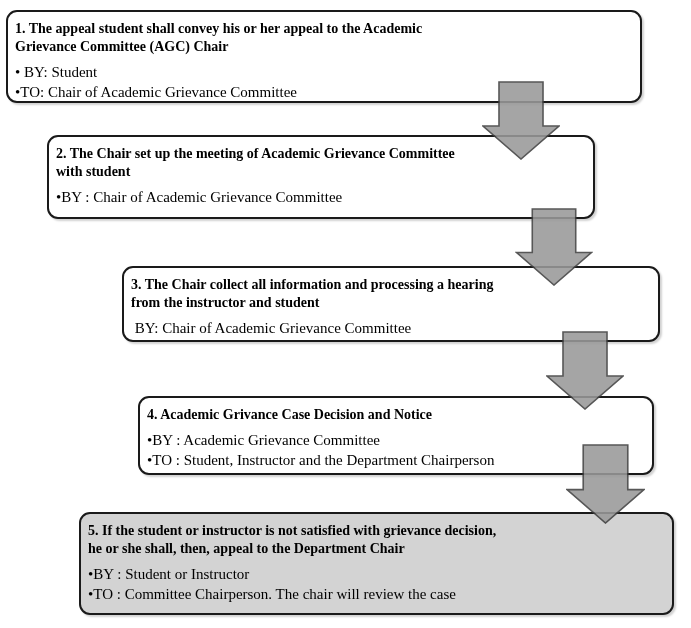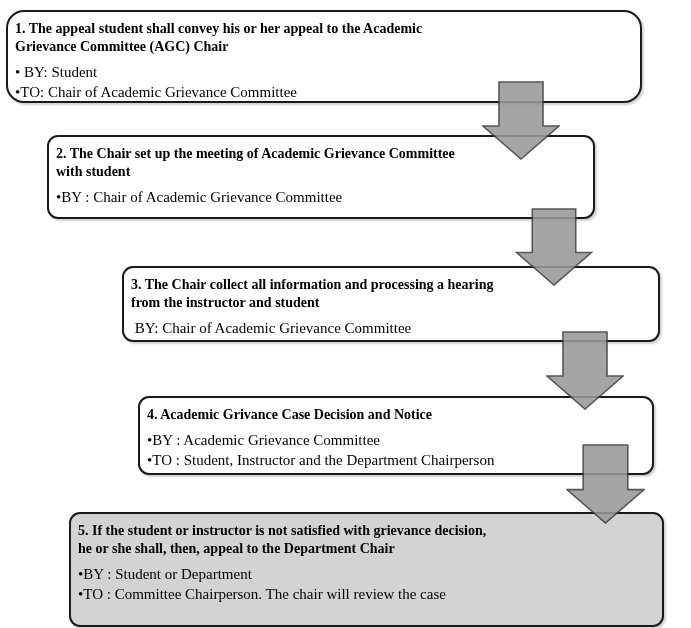--- a/index.html
+++ b/index.html
@@ -47,25 +47,25 @@
     position: absolute;
     opacity: 0.88;
   }
   .arrow polygon {
     fill: var(--arrow-fill, #999999);
     stroke: var(--arrow-stroke, #404040);
     stroke-width: 1.6;
     stroke-linejoin: miter;
   }
   
-  #box-1 { left: 6px;   top: 10px;  width: 636px; height: 93px; border-radius: 18px;  }
+  #box-1 { left: 6px;   top: 10px;  width: 636px; height: 93px;  }
   #box-2 { left: 47px;  top: 135px; width: 548px; height: 84px;  }
   #box-3 { left: 102px; top: 266px; width: 538px; height: 76px; margin-left: 20px;  }
   #box-4 { left: 138px; top: 396px; width: 516px; height: 79px;  }
-  #box-5 { left: 69px;  top: 512px; width: 595px; height: 115px; }
+  #box-5 { left: 79px;  top: 512px; width: 595px; height: 103px; }
   #arrow-1 { left: 482px; top: 81px;  }
   #arrow-2 { left: 515px; top: 208px; }
   #arrow-3 { left: 546px; top: 331px; }
   #arrow-4 { left: 566px; top: 444px; }
 </style>
 </head>
 <body>
 
 <div class="canvas">
 
@@ -99,21 +99,21 @@
     <div class="body">
       <div class="line">•BY : Academic Grievance Committee</div>
       <div class="line">•TO : Student, Instructor and the Department Chairperson</div>
     </div>
   </div>
 
   <div class="box final" id="box-5">
     <div class="title">5. If the student or instructor is not satisfied with grievance decision,
 he or she shall, then, appeal to the Department Chair</div>
     <div class="body">
-      <div class="line">•BY : Student or Department</div>
+      <div class="line">•BY : Student or Instructor</div>
       <div class="line">•TO : Committee Chairperson. The chair will review the case</div>
     </div>
   </div>
 
   <svg class="arrow" id="arrow-1" width="78" height="79" viewBox="0 0 78 79" aria-hidden="true">
     <polygon points="17,1 61,1 61,45 77,45 39,78 1,45 17,45"></polygon>
   </svg>
 
   <svg class="arrow" id="arrow-2" width="78" height="78" viewBox="0 0 78 79" aria-hidden="true">
     <polygon points="17,1 61,1 61,45 77,45 39,78 1,45 17,45"></polygon>

